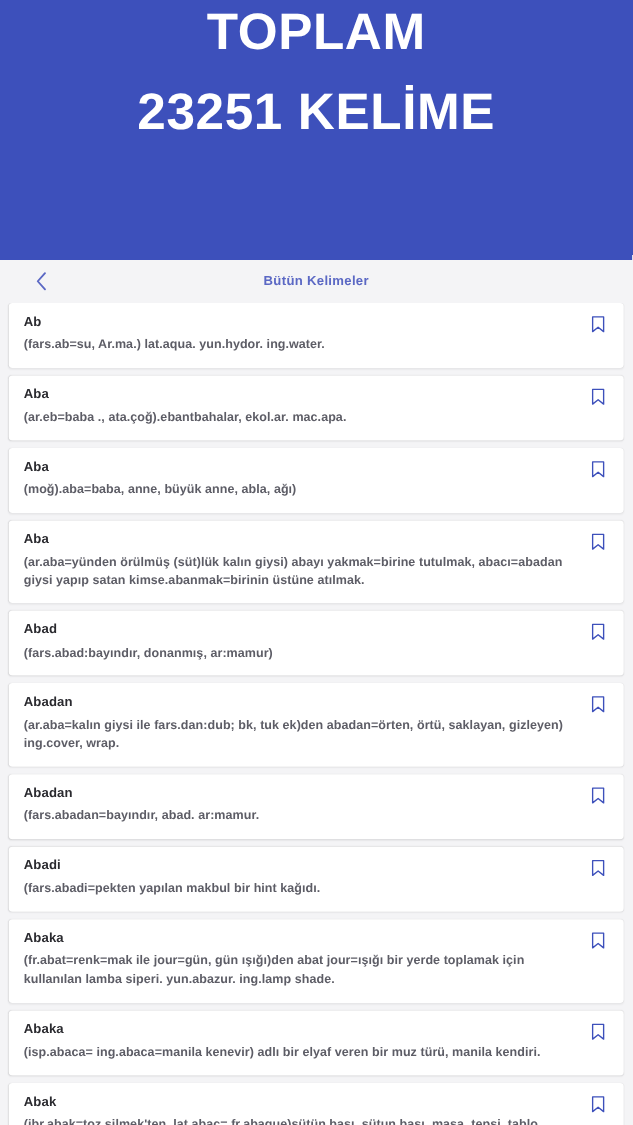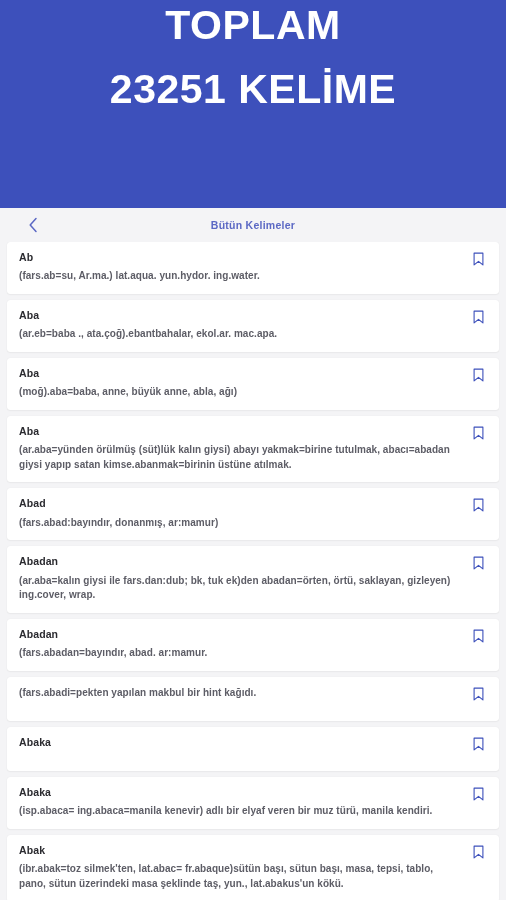--- a/index.html
+++ b/index.html
@@ -268,33 +268,35 @@
         <button class="bookmark-btn" aria-label="Yer imi">
           <span>
             <svg width="11" height="14" viewBox="0 0 11 14" fill="none" aria-hidden="true">
               <path d="M1.1 1.1 H9.9 V12.9 L5.5 9.4 L1.1 12.9 Z" stroke="#3d50bb" stroke-width="1.1" stroke-linejoin="round" fill="none"></path>
             </svg>
           </span>
         </button>
       </div>
       <div class="word-card">
         <div class="word-main">
+          <div class="word-title">Abadi</div>
           <div class="word-def">(fars.abadi=pekten yapılan makbul bir hint kağıdı.</div>
         </div>
         <button class="bookmark-btn" aria-label="Yer imi">
           <span>
             <svg width="11" height="14" viewBox="0 0 11 14" fill="none" aria-hidden="true">
               <path d="M1.1 1.1 H9.9 V12.9 L5.5 9.4 L1.1 12.9 Z" stroke="#3d50bb" stroke-width="1.1" stroke-linejoin="round" fill="none"></path>
             </svg>
           </span>
         </button>
       </div>
       <div class="word-card">
         <div class="word-main">
           <div class="word-title">Abaka</div>
+          <div class="word-def">(fr.abat=renk=mak ile jour=gün, gün ışığı)den abat jour=ışığı bir yerde toplamak için kullanılan lamba siperi. yun.abazur. ing.lamp shade.</div>
         </div>
         <button class="bookmark-btn" aria-label="Yer imi">
           <span>
             <svg width="11" height="14" viewBox="0 0 11 14" fill="none" aria-hidden="true">
               <path d="M1.1 1.1 H9.9 V12.9 L5.5 9.4 L1.1 12.9 Z" stroke="#3d50bb" stroke-width="1.1" stroke-linejoin="round" fill="none"></path>
             </svg>
           </span>
         </button>
       </div>
       <div class="word-card">

